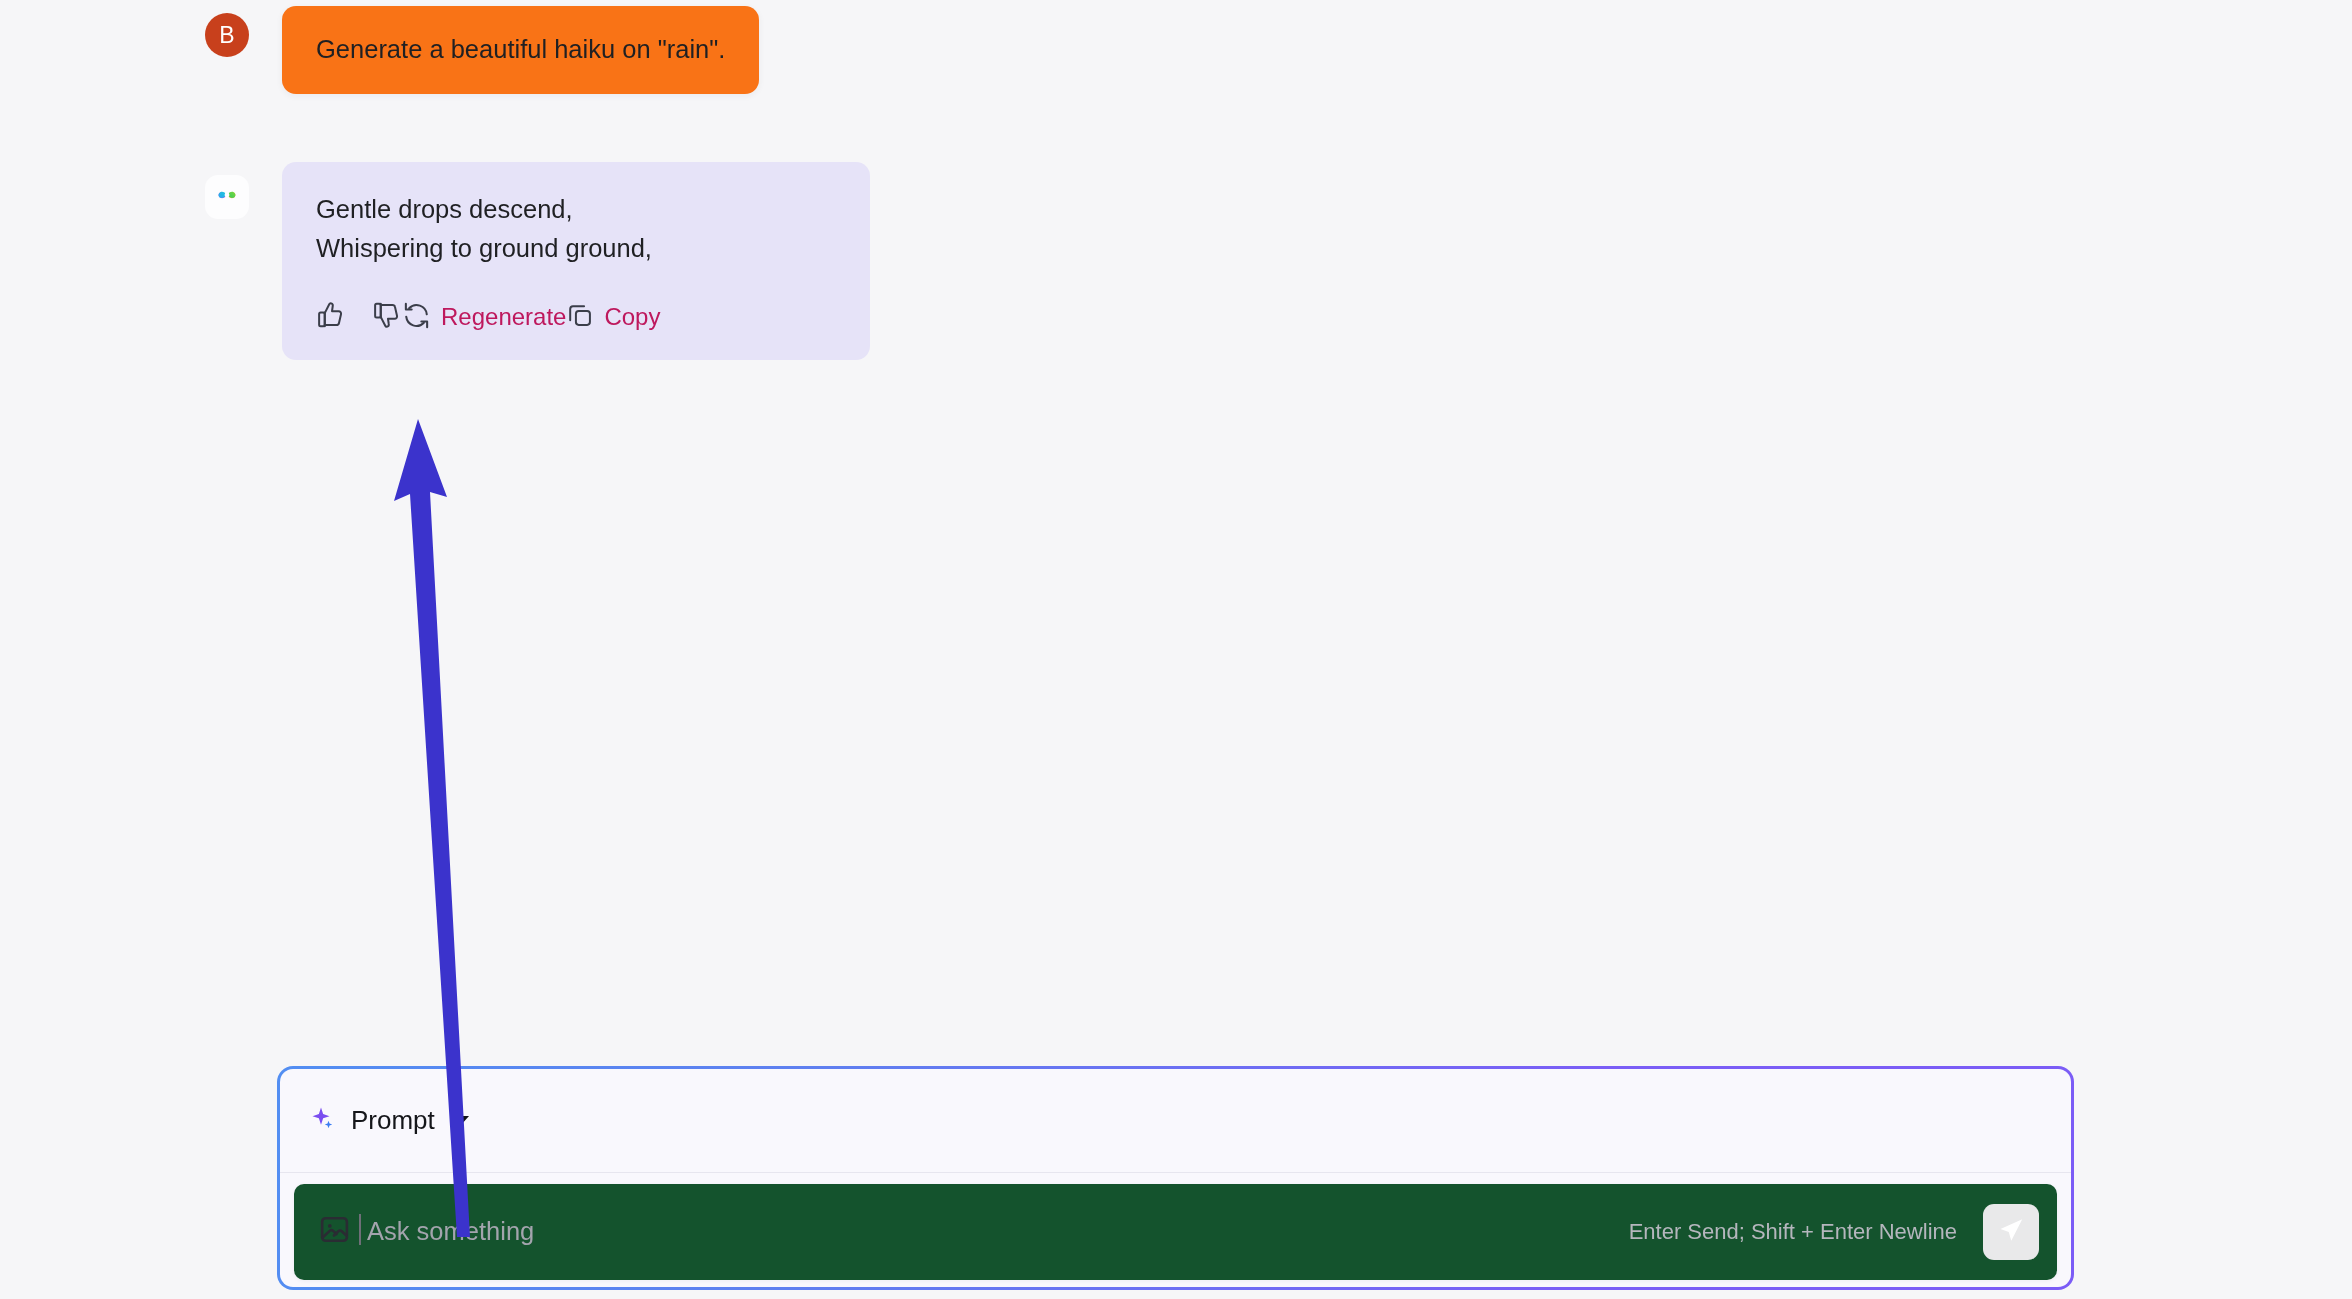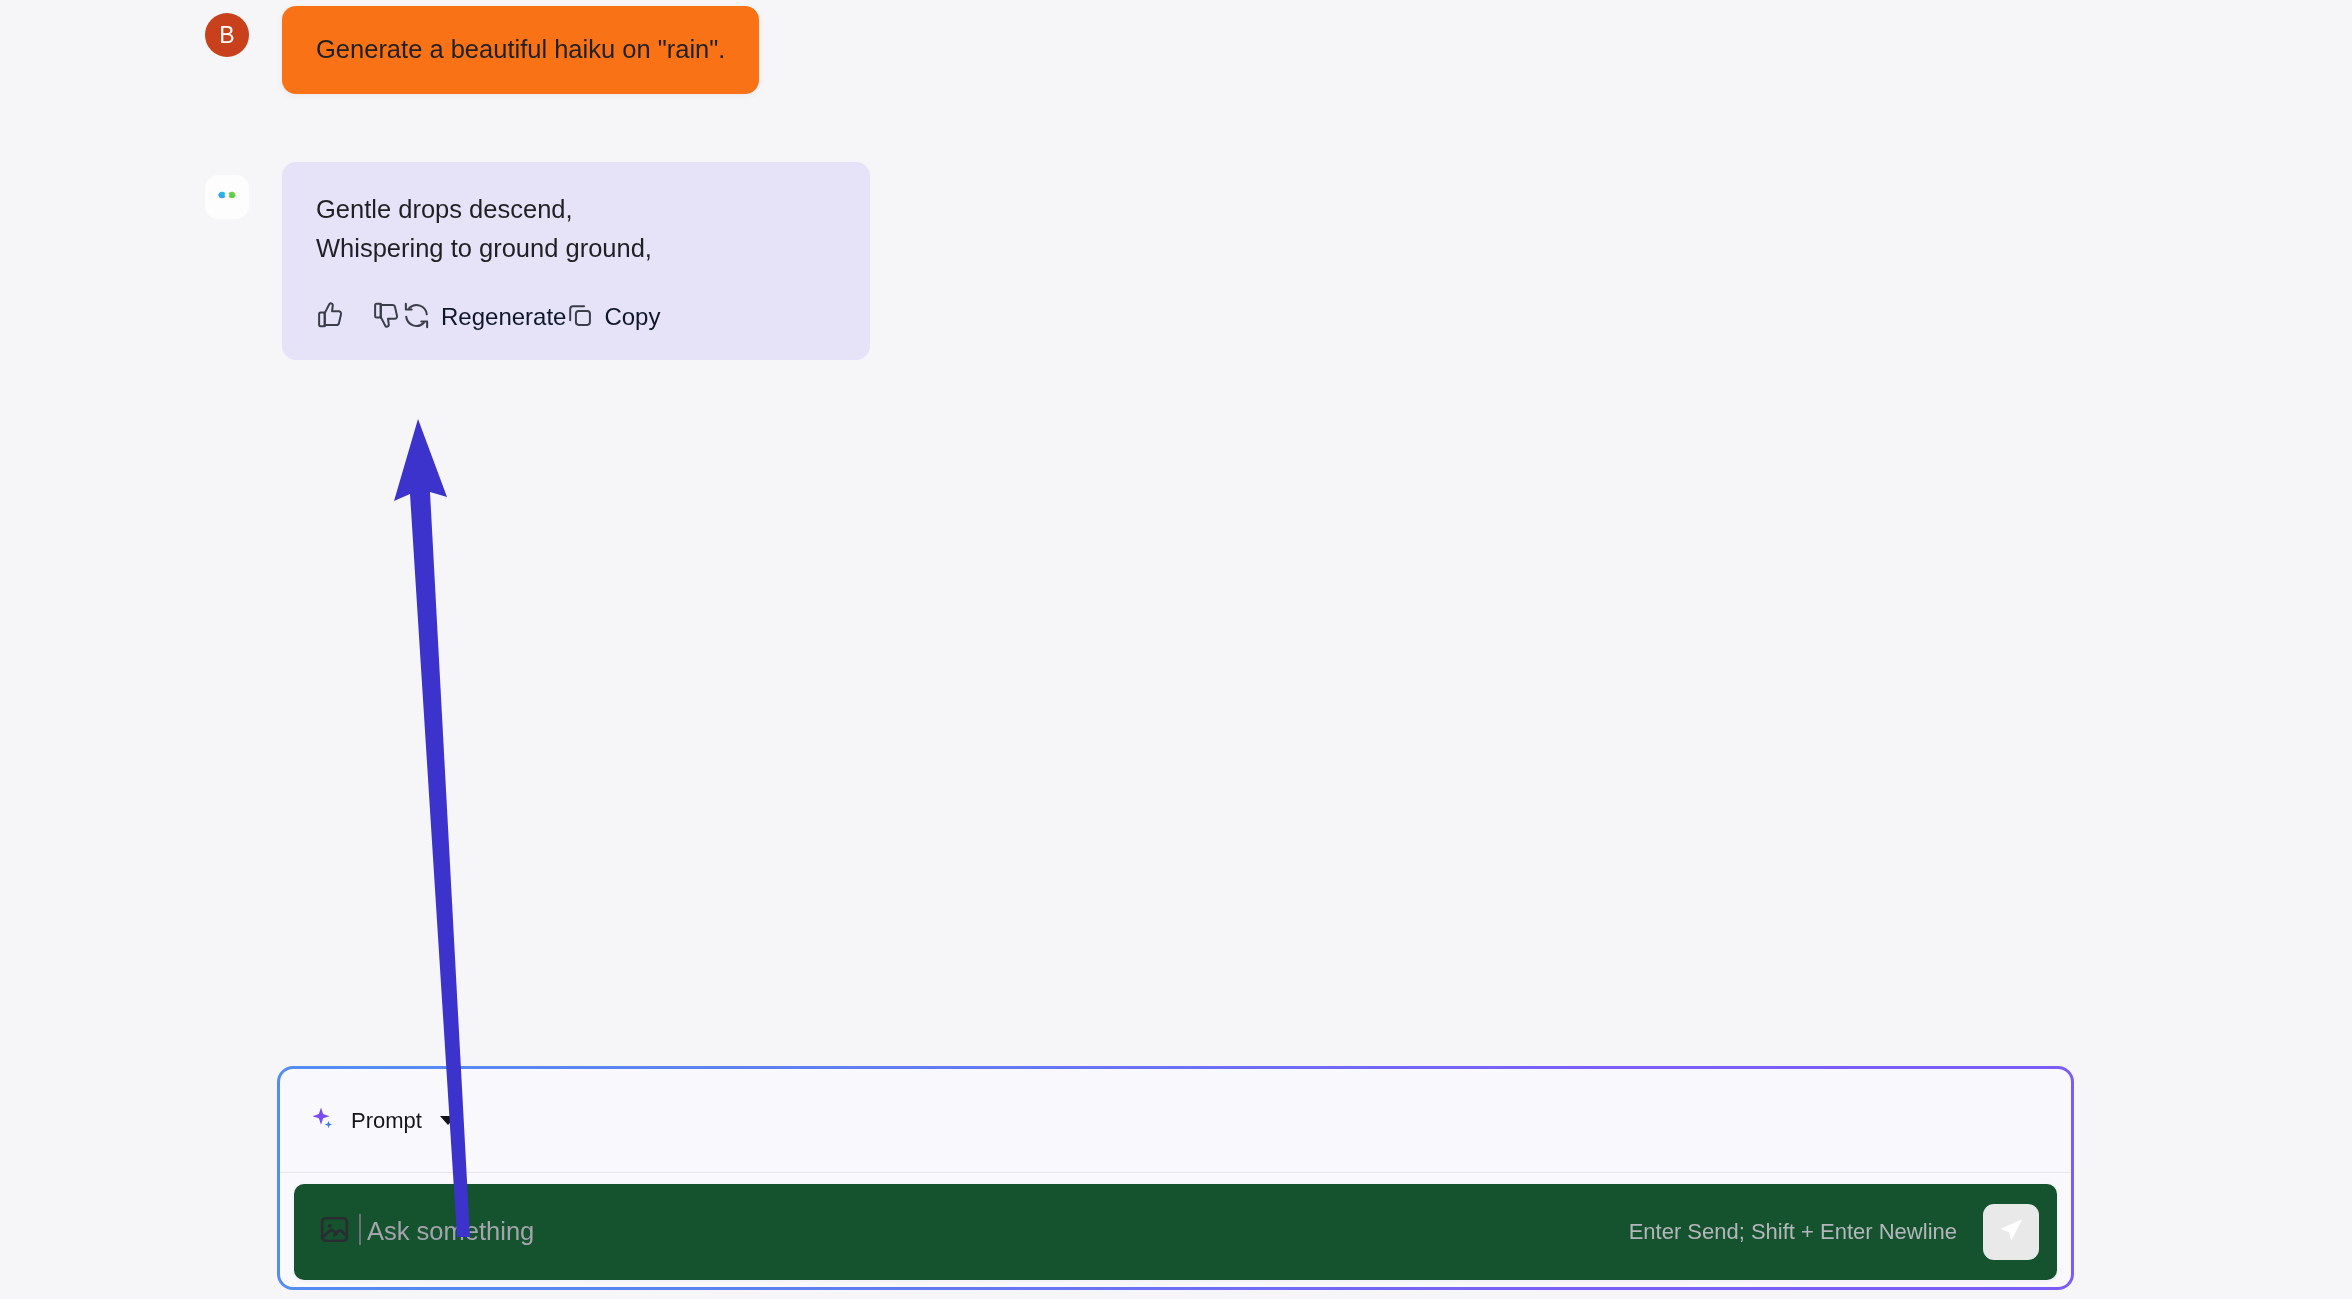--- a/index.html
+++ b/index.html
@@ -102,21 +102,21 @@
   .action {
     display: flex;
     align-items: center;
     cursor: pointer;
     color: #3b3e4a;
   }
   .action + .action { margin-left: 0; }
   .action-gap-icon { margin-right: 26px; }
   .action-label {
     font-size: 24px;
-    color: #0f172a;
+    color: #be185d;
     margin-left: 10px;
     white-space: nowrap;
   }
   .action-regen { margin-left: 24px; }
   .action-copy { margin-left: 50px; }
 
   
   .composer {
     position: absolute;
     left: 277px;
@@ -144,21 +144,21 @@
     padding-left: 29px;
     border-bottom: 1px solid #e7e6ef;
     box-sizing: border-box;
   }
   .prompt-chip {
     display: flex;
     align-items: center;
     cursor: pointer;
   }
   .prompt-label {
-    font-size: 22px;
+    font-size: 26px;
     color: #15161a;
     margin-left: 12px;
   }
   .caret {
     margin-left: 18px;
     width: 0;
     height: 0;
     border-left: 8px solid transparent;
     border-right: 8px solid transparent;
     border-top: 9px solid #111318;

